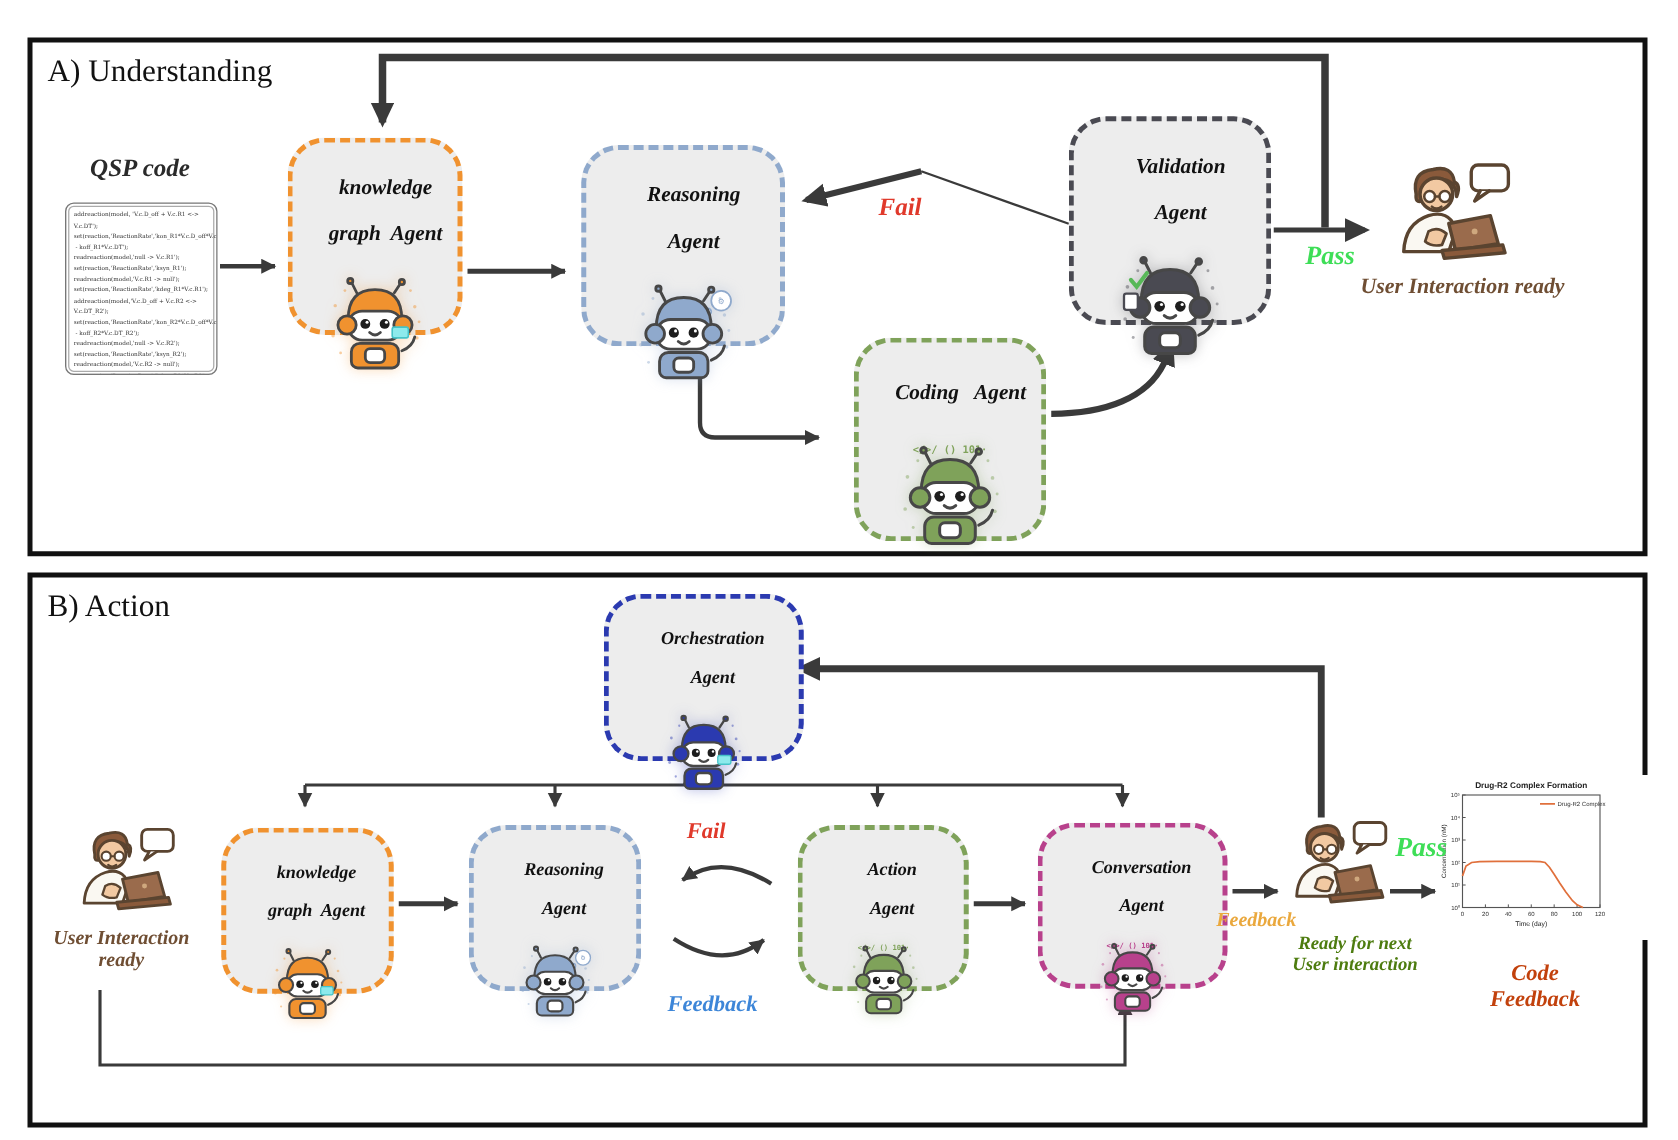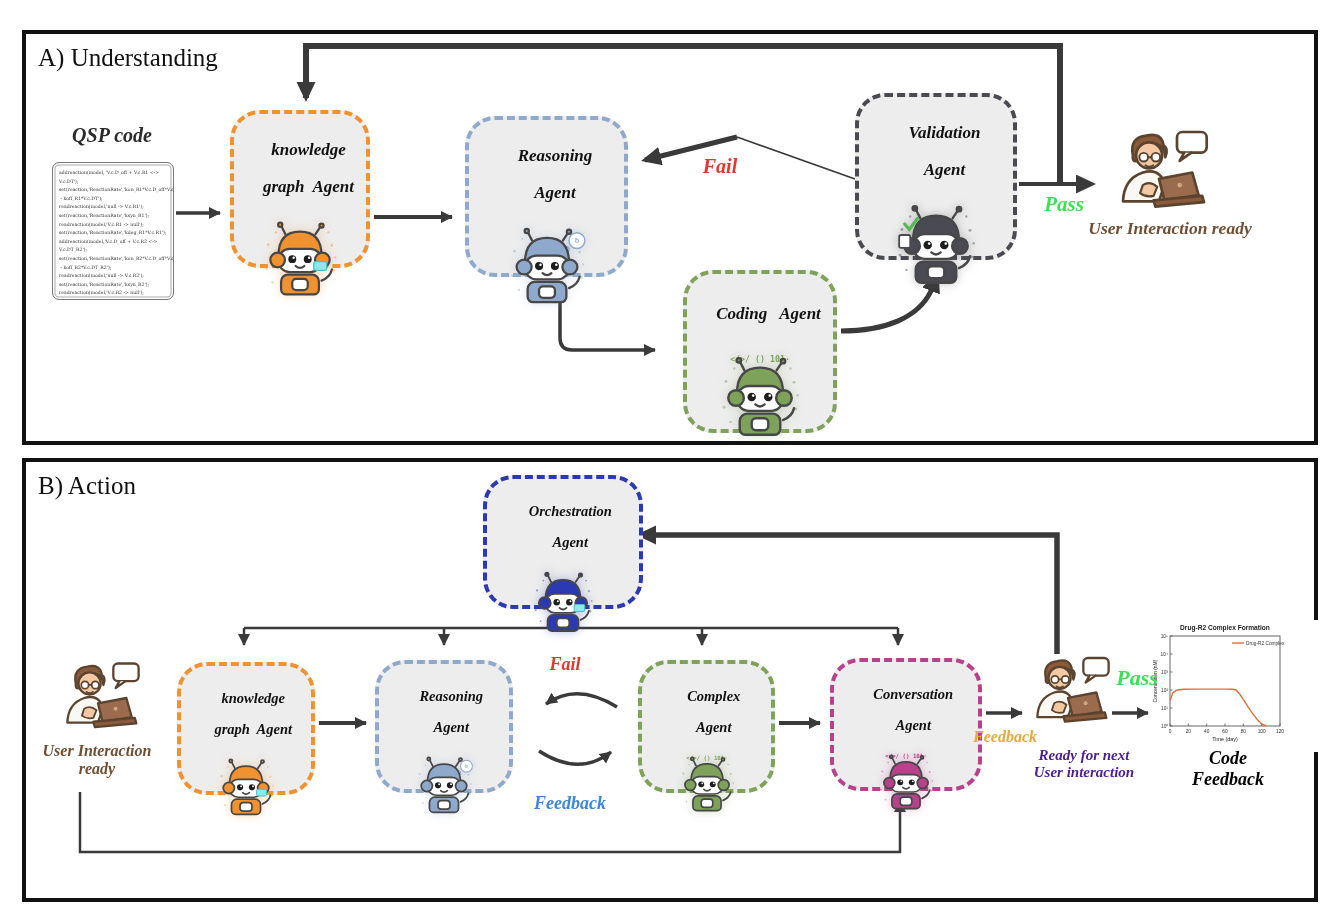--- a/index.html
+++ b/index.html
@@ -407,21 +407,21 @@
     <path d="M45 57 Q50 61.5 55 57" fill="none"></path>
     <path d="M36 67 h28 a8 8 0 0 1 8 8 v9 a6 6 0 0 1 -6 6 h-32 a6 6 0 0 1 -6 -6 v-9 a8 8 0 0 1 8 -8 z" fill="#8fa9cc"></path>
     <rect x="41" y="72" width="18" height="13" rx="4.5" fill="#fff"></rect>
     <path d="M75 74 Q85 70 87 61" fill="none"></path>
   </g>
       </svg></div>
 </div>
 
 <div class="agent-box" style="left: 638px; top: 660px; width: 137px; height: 133px; border-color: rgb(127, 162, 90);">
   <div class="agent-title fsB">
-    <span>Complex</span><br>
+    <span>Action</span><br>
     <span>Agent</span>
   </div>
   <div class="robot" style="width: 64px; height: 64px; filter: drop-shadow(rgba(127, 162, 90, 0.333) 0px 0px 5px);"><svg viewBox="0 0 100 100" width="100%" height="100%">
   <text x="50" y="11" font-size="9" fill="#7fa25a" text-anchor="middle" font-family="DejaVu Sans Mono, monospace" font-weight="bold">&lt;/&gt;/ () 101·</text>
   <g fill="#7fa25a" opacity="0.45">
     <circle cx="13" cy="32" r="1.6"></circle>
           <circle cx="87" cy="33" r="1.6"></circle>
           <circle cx="11" cy="60" r="1.6"></circle>
     <circle cx="89" cy="62" r="1.6"></circle>
           <circle cx="18" cy="76" r="1.3"></circle>
@@ -502,21 +502,21 @@
     <path d="M47.8 33 h3.8" fill="none" stroke-width="2.2"></path>
     <path d="M45 42 q4 3.4 8.5 0" fill="none" stroke-width="2.2"></path>
     <path d="M20 82 Q21 57 42 50 Q55 46 62 54 Q67 60 64 70 L60 82 Z" fill="#faf8f2"></path>
     <path d="M60 57 L97 50 L104 75 L66 81 Z" fill="#9a6b4c"></path>
     <circle cx="83" cy="64" r="2.6" fill="#cfa87e" stroke="none"></circle>
     <path d="M54 81 L108 76 L110 83 L56 88 Z" fill="#8a5a3b"></path>
     <path d="M42 64 Q50 59 58 66 L54 76 Q45 78 39 73 Z" fill="#f2c9a2" stroke-width="2.4"></path>
   </g>
     </svg></div>
 <div class="lbl" style="left: 965px; top: 728px; width: 80px; font-size: 16px; color: rgb(234, 168, 61);">Feedback</div>
-<div class="lbl twoline" style="left: 1003px; top: 747px; width: 162px; font-size: 15px; line-height: 1.15; color: #4c1d95;">
+<div class="lbl twoline" style="left: 1003px; top: 747px; width: 162px; font-size: 15px; line-height: 1.15; color: #4d7c0f;">
   <span>Ready for next</span>
   <span>User interaction</span>
 </div>
 <div class="lbl" style="left: 1105px; top: 665px; width: 64px; font-size: 22px; color: rgb(62, 222, 87);">Pass</div>
 
 <svg id="exec-chart" style="left:1150px;top:620px;" width="182" height="132">
     <text x="75" y="10" font-size="6.6" font-weight="bold" text-anchor="middle" font-family="Liberation Sans, sans-serif" fill="#222">Drug-R2 Complex Formation</text>
     <rect x="20" y="16" width="110" height="90" fill="#fff" stroke="#555" stroke-width="0.9"></rect>
     <line x1="20" y1="106" x2="22.5" y2="106" stroke="#555" stroke-width="0.8"></line>
     <text x="18" y="107.8" font-size="4.8" text-anchor="end" fill="#333" font-family="Liberation Sans, sans-serif">10⁰</text>
@@ -543,16 +543,16 @@
     <line x1="111.66666666666667" y1="106" x2="111.66666666666667" y2="103.5" stroke="#555" stroke-width="0.8"></line>
     <text x="111.66666666666667" y="113" font-size="4.8" text-anchor="middle" fill="#333" font-family="Liberation Sans, sans-serif">100</text>
     <line x1="130" y1="106" x2="130" y2="103.5" stroke="#555" stroke-width="0.8"></line>
     <text x="130" y="113" font-size="4.8" text-anchor="middle" fill="#333" font-family="Liberation Sans, sans-serif">120</text>
     <text x="75" y="121" font-size="5.4" text-anchor="middle" fill="#222" font-family="Liberation Sans, sans-serif">Time (day)</text>
     <text transform="rotate(-90)" x="-61" y="7" font-size="5" text-anchor="middle" fill="#222" font-family="Liberation Sans, sans-serif">Concentration (nM)</text>
     <polyline points="20.0,80.8 22.8,72.8 27.3,70.0 33.8,69.3 47.5,69.1 61.3,69.1 75.0,69.1 82.3,69.3 86.0,70.0 89.7,74.0 93.3,79.4 97.9,86.6 102.5,93.4 108.0,100.6 111.7,103.9 116.3,106.0" fill="none" stroke="#e0703c" stroke-width="1.4"></polyline>
     <line x1="82" y1="23" x2="94" y2="23" stroke="#e0703c" stroke-width="1.4"></line>
     <text x="96" y="25" font-size="4.8" fill="#333" font-family="Liberation Sans, sans-serif">Drug-R2 Complex</text>
   </svg>
-<div class="lbl twoline" style="left:1158px;top:748px;width:140px;font-size:18px;color:#000000;line-height:1.15;">
+<div class="lbl twoline" style="left:1158px;top:768px;width:140px;font-size:18px;color:#c2410c;line-height:1.15;">
   <span>Code</span>
   <span>Feedback</span>
 </div>
 
 </body></html>

